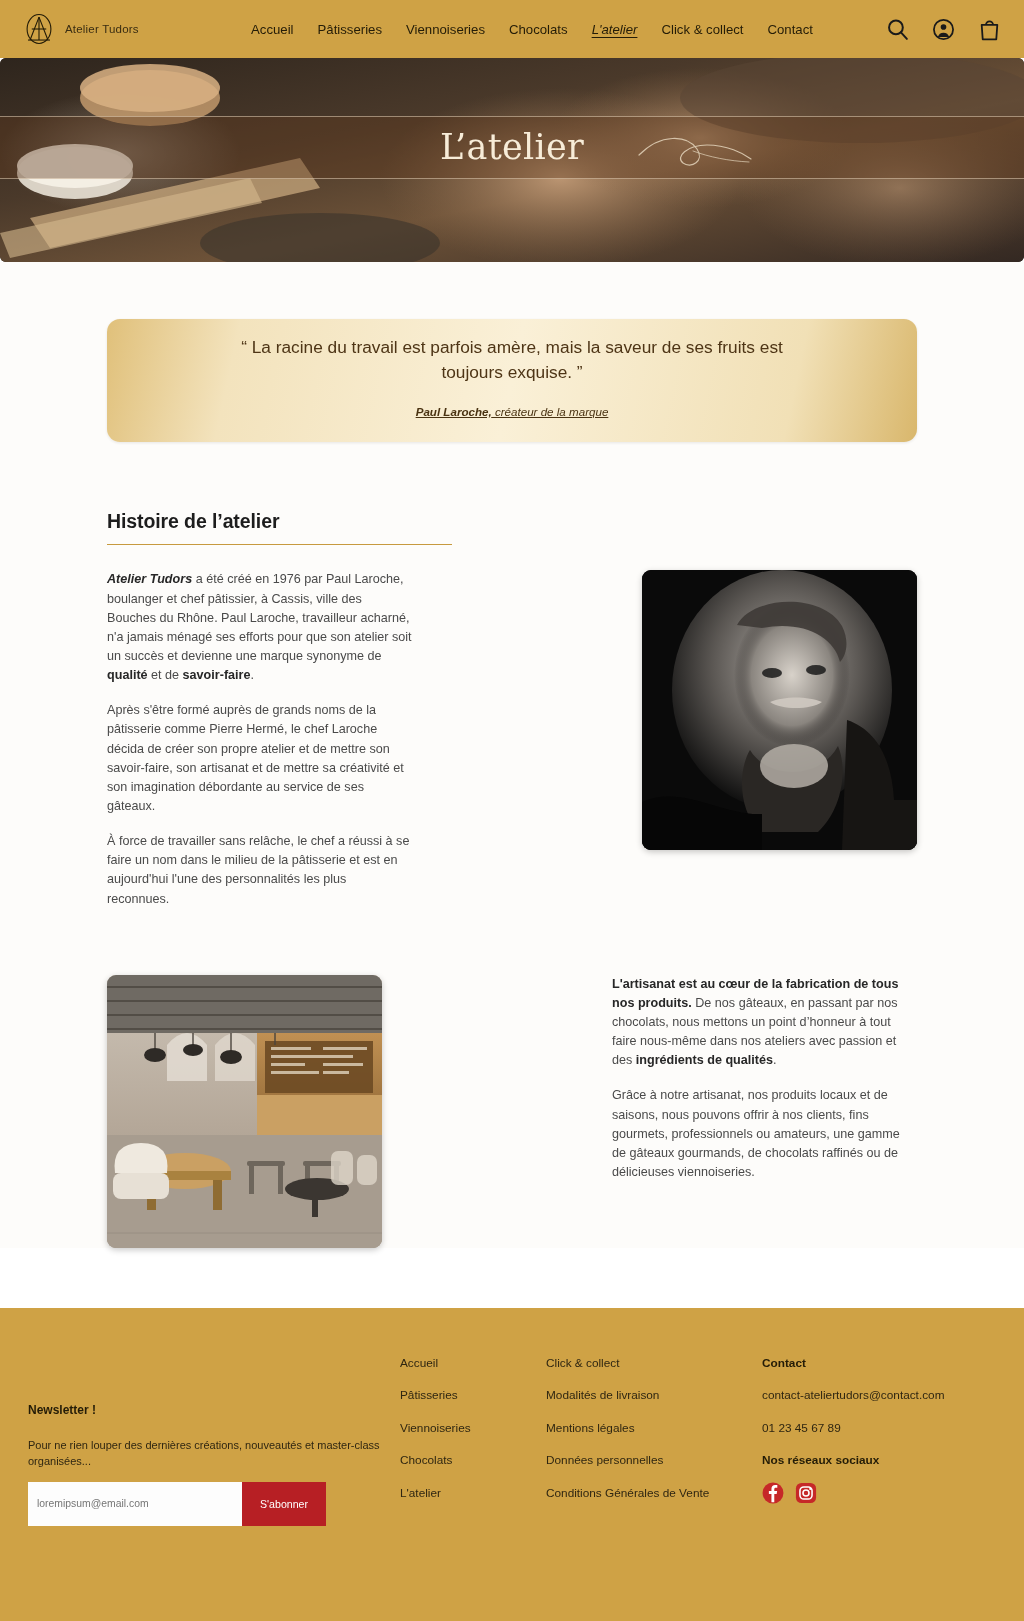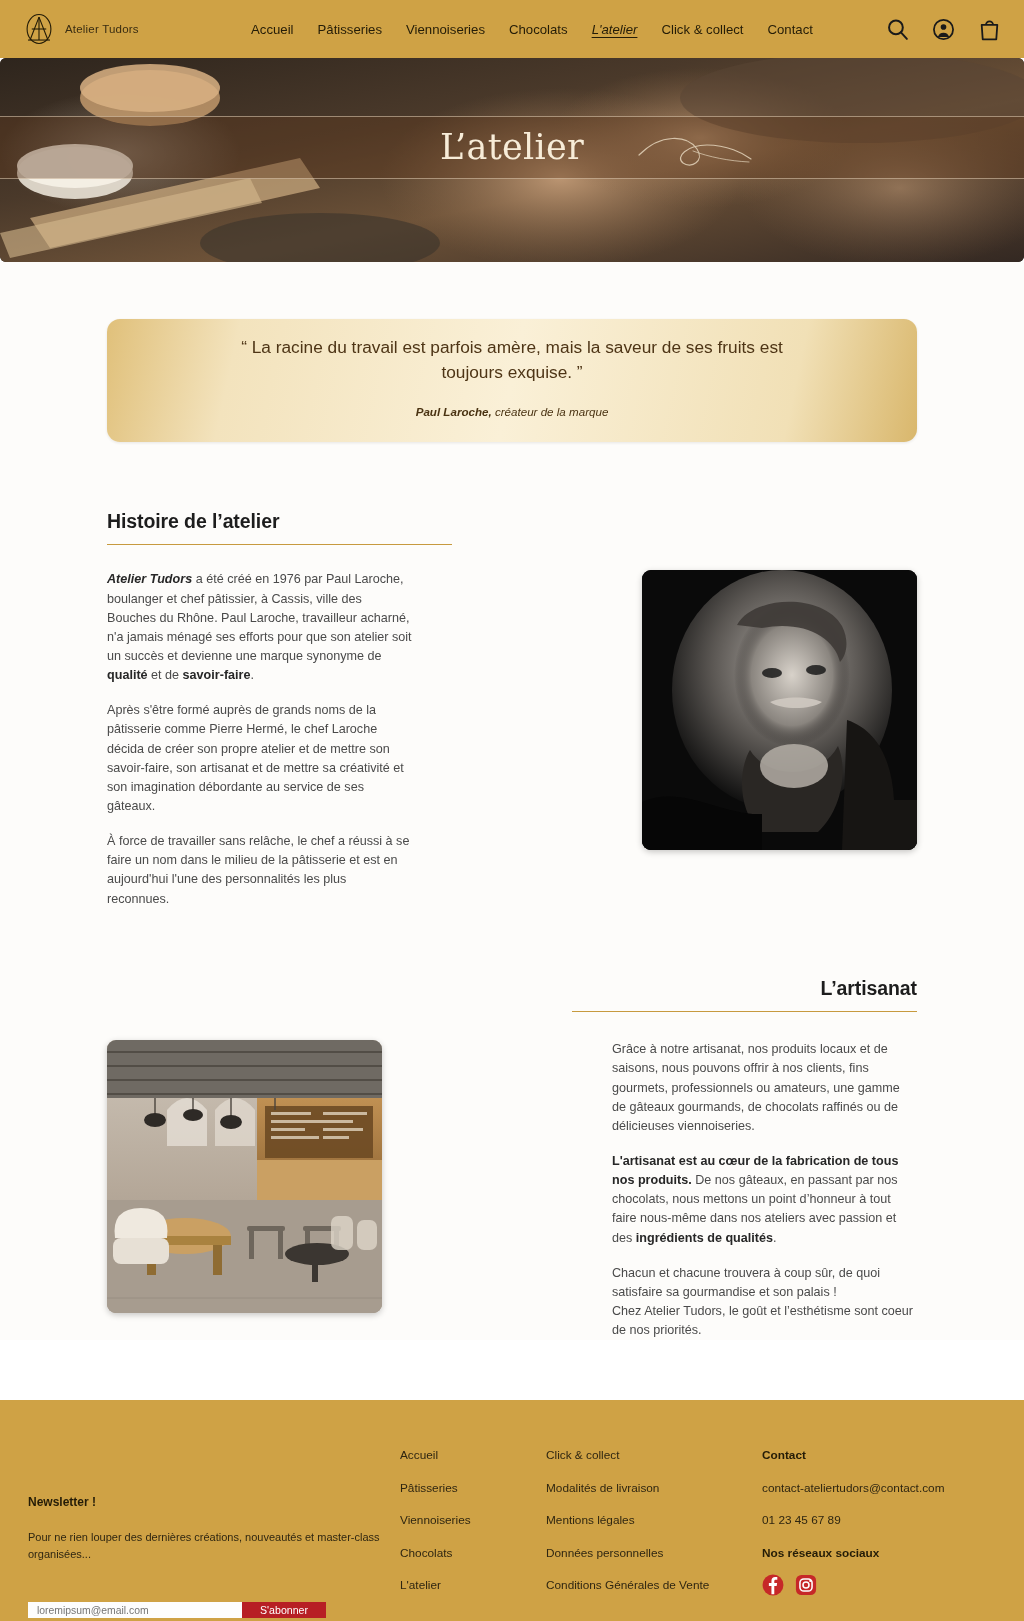--- a/index.html
+++ b/index.html
@@ -99,20 +99,21 @@
     line-height: 1.47;
     color: #4e3516;
     max-width: 600px;
     margin: 0 auto;
   }
   .quote-author {
     margin-top: 19px;
     font-size: 11.6px;
     font-style: italic;
     color: #4a3312;
+    text-decoration: underline;
   }
   .quote-author b { font-style: italic; font-weight: bold; }
 
   
   .section { padding: 0 107px; }
   .sec-head { margin-top: 68px; }
   .sec-head h2 {
     font-size: 19.5px;
     font-weight: bold;
     color: #1d1d1d;
@@ -185,23 +186,23 @@
   .fcol-contact { width: 236px; flex: none; }
 
   .f-title { font-size: 12px; font-weight: bold; color: #241c07; margin-top: 43px; }
   .f-sub {
     margin-top: 20px;
     font-size: 11px;
     line-height: 1.5;
     color: #2f2611;
   }
   .news-form {
-    margin-top: 40px;
+    margin-top: 12px;
     display: flex;
-    height: 16px;
+    height: 44px;
     width: 298px;
   }
   .news-input {
     flex: 1;
     border: none;
     background: #fdfdfd;
     padding: 0 9px;
     font-size: 10.4px;
     color: #8e8e8e;
     font-family: "Liberation Sans", sans-serif;
@@ -375,24 +376,20 @@
             <path d="M108 180 C126 210, 178 210, 196 176 C206 200, 200 240, 176 262 L118 262 C96 240, 96 200, 108 180 Z" fill="#2a2724"></path>
             <ellipse cx="152" cy="196" rx="34" ry="22" fill="#b4aea6" opacity=".85"></ellipse>
             <path d="M0 232 C40 214, 80 246, 120 244 L120 280 L0 280 Z" fill="#060606"></path>
             <path d="M205 150 C235 160, 250 190, 252 230 L275 230 L275 280 L200 280 Z" fill="#171513"></path>
           </svg>
         </div>
       </div>
     </div>
 
     <div class="artisan-block">
-      <div class="sec-head right">
-        <h2>L’artisanat</h2>
-        <div class="sec-rule"></div>
-      </div>
 
       <div class="artisan-cols">
         <div class="col-img">
           <div class="photo-shop">
             <svg viewBox="0 0 275 273" preserveAspectRatio="none">
               <defs>
                 <linearGradient id="rm" x1="0" y1="0" x2="0" y2="1">
                   <stop offset="0" stop-color="#cdc4b8"></stop>
                     <stop offset=".55" stop-color="#b5a899"></stop>
                     <stop offset="1" stop-color="#9d9286"></stop>
@@ -453,24 +450,22 @@
                 <rect x="250" y="180" width="20" height="30" rx="7"></rect>
               </g>
               <g stroke="#8f8madd" opacity=".25"></g>
               <path d="M0 244 H275" stroke="#8d8madd" stroke-width="1" opacity=".3"></path>
               <path d="M0 258 H275" stroke="#7e776d" stroke-width="1" opacity=".35"></path>
             </svg>
           </div>
         </div>
         <div class="col-spacer"></div>
         <div class="col-text">
+          <p class="p"><b>L'artisanat est au cœur de la fabrication de tous nos produits.</b><span> De nos gâteaux, en passant par nos chocolats, nous mettons un point d’honneur à tout faire nous-même dans nos ateliers avec passion et des </span><b>ingrédients de qualités</b><span>.</span></p>
           <p class="p">Grâce à notre artisanat, nos produits locaux et de saisons, nous pouvons offrir à nos clients, fins gourmets, professionnels ou amateurs, une gamme de gâteaux gourmands, de chocolats raffinés ou de délicieuses viennoiseries.</p>
-          <p class="p"><b>L'artisanat est au cœur de la fabrication de tous nos produits.</b><span> De nos gâteaux, en passant par nos chocolats, nous mettons un point d’honneur à tout faire nous-même dans nos ateliers avec passion et des </span><b>ingrédients de qualités</b><span>.</span></p>
-          <p class="p" style="white-space:pre-line">Chacun et chacune trouvera à coup sûr, de quoi satisfaire sa gourmandise et son palais !
-Chez Atelier Tudors, le goût et l’esthétisme sont coeur de nos priorités.</p>
         </div>
       </div>
     </div>
   </section>
 </main>
 
 <footer class="footer">
   <div class="footer-grid">
 
     <div class="fcol-news">

